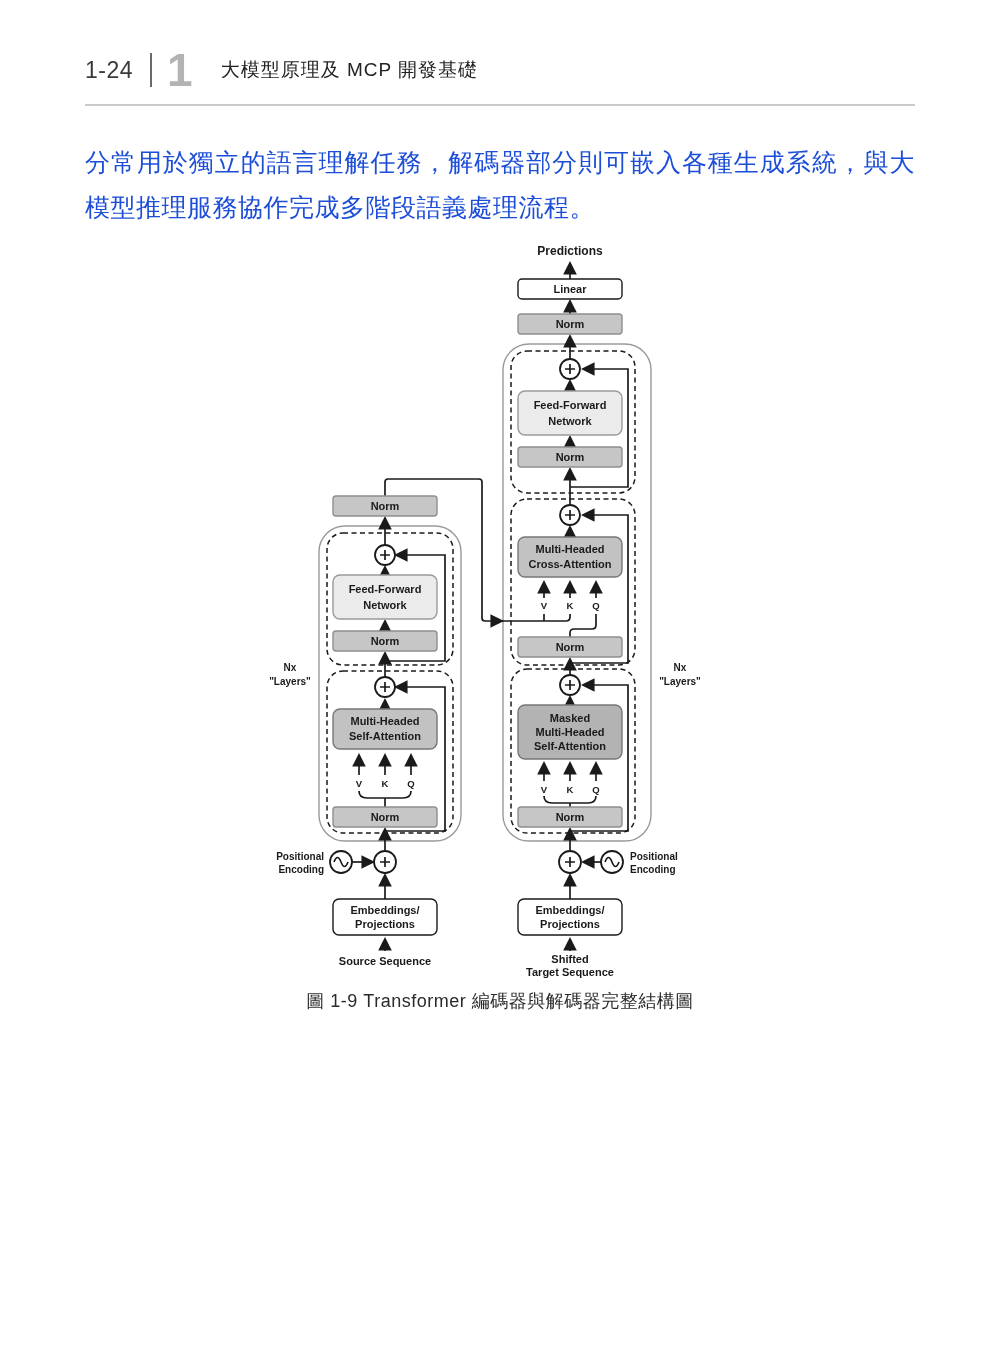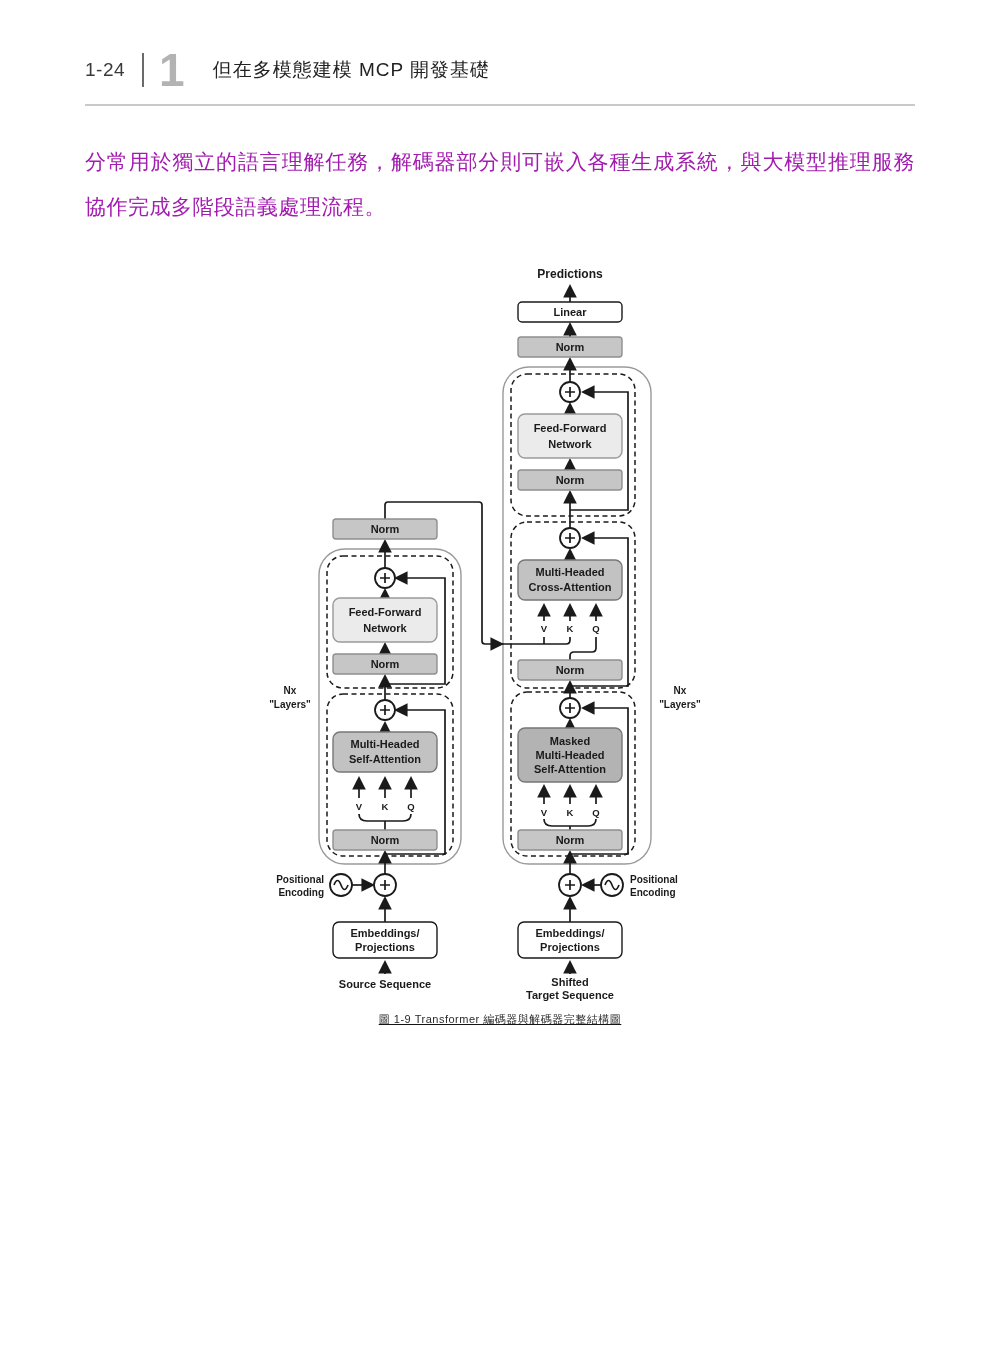--- a/index.html
+++ b/index.html
@@ -6,38 +6,38 @@
   html,body { background:#ffffff; }
   body {
     width:1000px; height:1353px; position:relative;
     font-family:"Liberation Serif","DejaVu Serif",serif;
     color:#141414;
   }
   .page { width:1000px; height:1353px; padding:50px 85px 0 85px; background:#fff; }
 
   
   .hdr { display:flex; align-items:center; padding-bottom:14px; border-bottom:2px solid #c9c9c9; }
-  .hdr-pagenum { font-family:"Liberation Sans",sans-serif; font-size:19px; color:#3a3a3a; letter-spacing:.5px; }
+  .hdr-pagenum { font-family:"Liberation Sans",sans-serif; font-size:23px; color:#3a3a3a; letter-spacing:.5px; }
   .hdr-bar { width:2px; height:34px; background:#6a6a6a; margin:0 15px 0 17px; }
   .hdr-chnum { font-family:"Liberation Sans",sans-serif; font-size:46px; line-height:40px; font-weight:bold; color:#b3b3b3; margin-right:28px; }
   .hdr-title { font-family:"Liberation Sans",sans-serif; font-size:19px; color:#222; letter-spacing:1px; }
 
   
   .body-text {
-    font-size:21px; line-height:45px; text-align:justify; color:#a21caf;
+    font-size:25px; line-height:45px; text-align:justify; color:#1d4ed8;
     margin-top:34px; letter-spacing:.5px;
   }
   .body-text.indented { text-indent:2.2em; margin-top:18px; }
 
   
-  .figure-wrap { margin-top:34px;text-decoration:underline; }
+  .figure-wrap { margin-top:11px; }
   .figure-wrap svg { display:block; margin-left:175px; }
   .figure-caption {
     text-align:center; font-family:"Liberation Sans",sans-serif;
-    font-size:11px; color:#2a2a2a; margin-top:8px; letter-spacing:.5px;
+    font-size:18px; color:#2a2a2a; margin-top:8px; letter-spacing:.5px;
   }
 
   
   .section-heading {
     font-family:"Liberation Sans",sans-serif; font-size:23px; font-weight:bold;
     color:#111; margin:20px 0 0 50px; letter-spacing:1px;
   }
 
   
   .bx   { font:bold 11px "Liberation Sans",sans-serif; fill:#1a1a1a; text-anchor:middle; }
@@ -54,21 +54,21 @@
 </style>
 </head>
 <body>
 
 <div class="page">
 
   <div class="hdr">
     <span class="hdr-pagenum">1-24</span>
     <span class="hdr-bar"></span>
     <span class="hdr-chnum">1</span>
-    <span class="hdr-title">但在多模態建模 MCP 開發基礎</span>
+    <span class="hdr-title">大模型原理及 MCP 開發基礎</span>
   </div>
 
   <p class="body-text">分常用於獨立的語言理解任務，解碼器部分則可嵌入各種生成系統，與大模型推理服務協作完成多階段語義處理流程。</p>
 
   <div class="figure-wrap">
     <svg width="480" height="740" viewBox="0 0 480 740">
       <defs>
         <marker id="ah" viewBox="0 0 10 10" refX="8.5" refY="5" markerWidth="8" markerHeight="8" orient="auto-start-reverse">
           <path d="M0,0 L10,5 L0,10 z" fill="#1a1a1a"></path>
         </marker>

